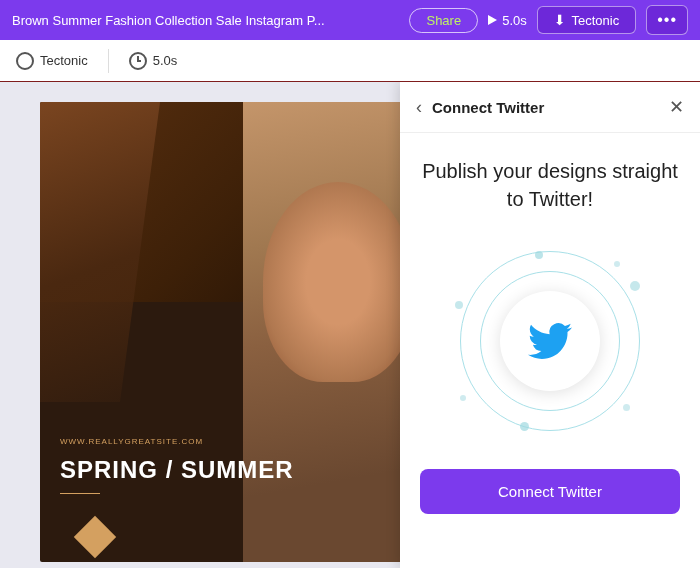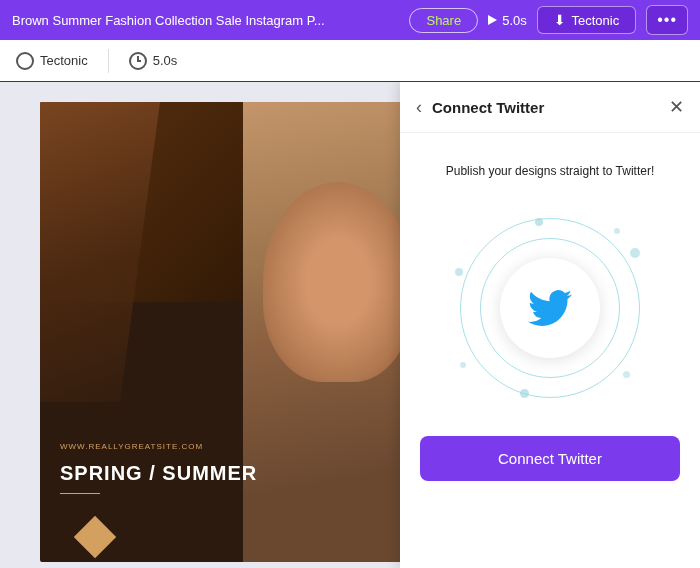--- a/index.html
+++ b/index.html
@@ -202,21 +202,21 @@
       left: 20px;
       color: white;
     }
     .design-website {
       font-size: 8px;
       color: #d4a060;
       letter-spacing: 1px;
       margin-bottom: 10px;
     }
     .design-title {
-      font-size: 20px;
+      font-size: 24px;
       font-weight: 700;
       line-height: 1.2;
       text-transform: uppercase;
       letter-spacing: 1px;
     }
     .design-line {
       width: 40px;
       height: 1.5px;
       background: #d4a060;
       margin: 8px 0;
@@ -267,27 +267,26 @@
       cursor: pointer;
     }
     .panel-body {
       flex: 1;
       display: flex;
       flex-direction: column;
       align-items: center;
       padding: 24px 20px;
     }
     .panel-description {
-      font-size: 12px;
+      font-size: 20px;
       font-weight: 500;
       color: #222;
       text-align: center;
       line-height: 1.4;
       margin-bottom: 28px;
-      margin-top: 6px;
     }
     .twitter-graphic {
       position: relative;
       width: 200px;
       height: 200px;
       display: flex;
       align-items: center;
       justify-content: center;
       margin-bottom: 28px;
     }

